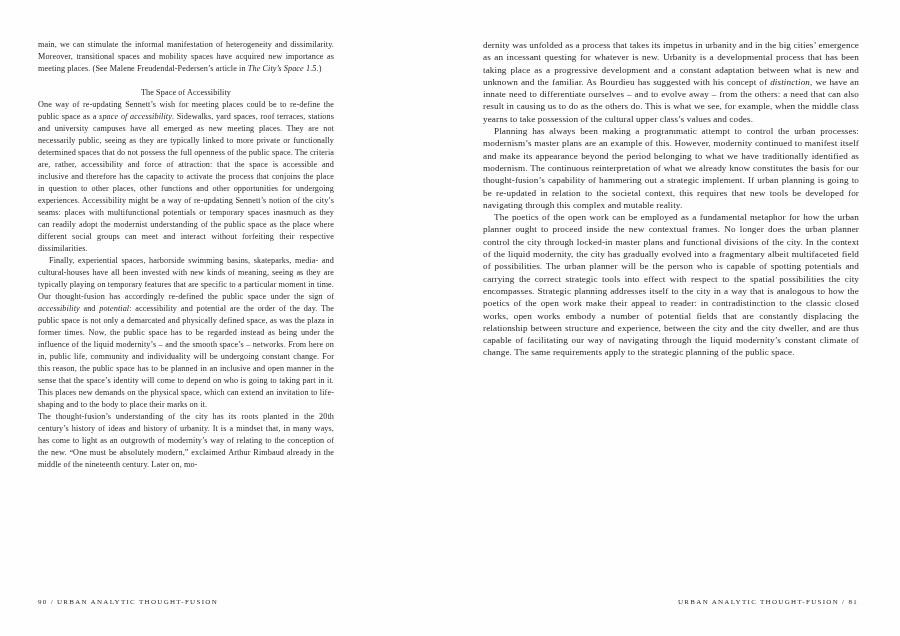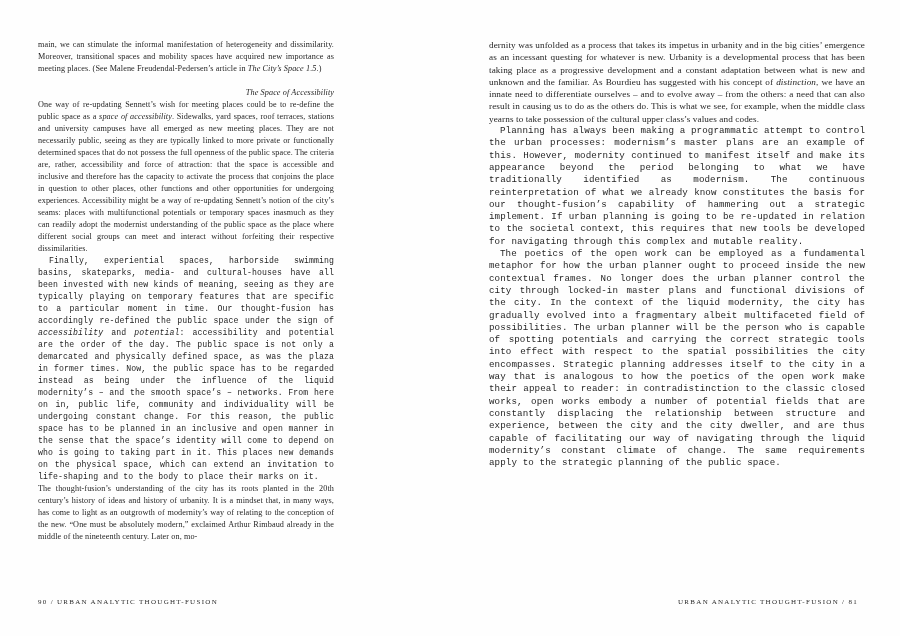--- a/index.html
+++ b/index.html
@@ -21,34 +21,33 @@
     text-align: justify;
     letter-spacing: 0.1px;
   }
   .page-left .text-column {
     left: 38px;
     width: 296px;
     font-size: 8.2px;
     line-height: 12px;
   }
   .page-right .text-column {
-    left: 39px;
+    left: 33px;
     width: 376px;
     font-size: 9.2px;
     line-height: 12.3px;
   }
   .text-column p { margin: 0; }
-  .text-column p.indent { text-indent: 11px; font-family: Liberation Mono, monospace; }
+  .text-column p.indent { text-indent: 11px; }
   .text-column h2 {
     margin: 12px 0 0 0;
     font-size: inherit;
     line-height: inherit;
     font-weight: normal;
-    text-align: right;
-    font-style: italic;
+    text-align: center;
   }
   .text-column em { font-style: italic; }
   .footer {
     position: absolute;
     top: 598px;
     font-size: 7px;
     letter-spacing: 1.3px;
     color: #2b2b2b;
     white-space: nowrap;
   }

